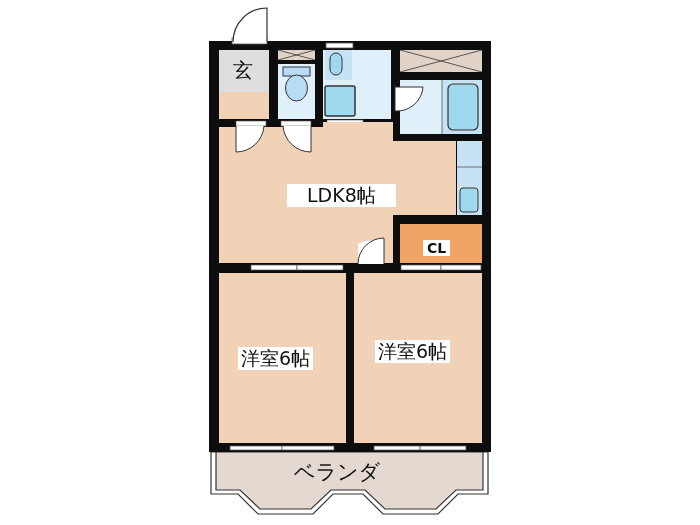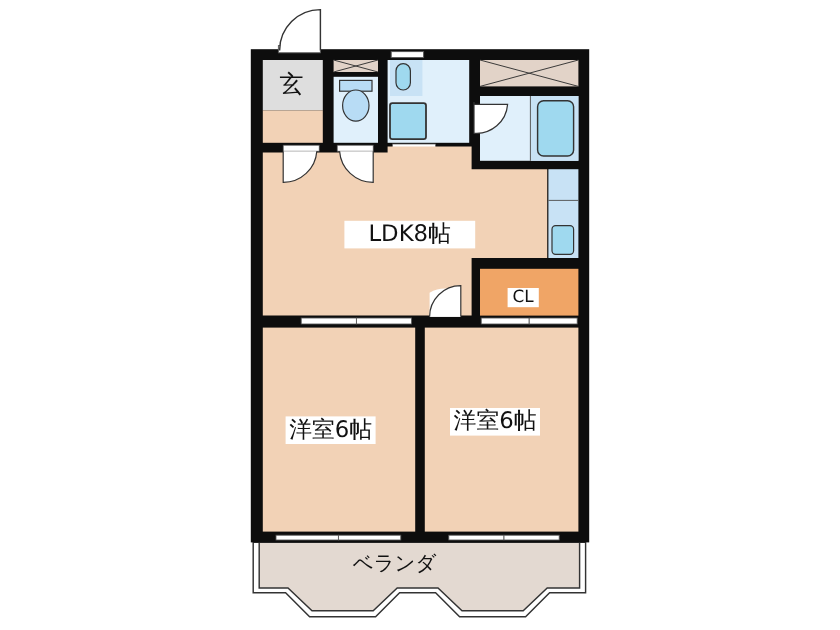--- a/index.html
+++ b/index.html
@@ -79,16 +79,16 @@
     <rect x="282" y="446" width="52" height="4" fill="#ffffff" stroke="#555" stroke-width="0.7"></rect>
   </g>
   <g>
     <rect x="374" y="446" width="46" height="4" fill="#ffffff" stroke="#555" stroke-width="0.7"></rect>
     <rect x="420" y="446" width="46" height="4" fill="#ffffff" stroke="#555" stroke-width="0.7"></rect>
   </g>
 </svg>
 
 <div class="lbl" style="left:233px;top:60px;font-size:20px;background:transparent;">玄</div>
 <div class="lbl" style="left:287px;top:184px;font-size:19px;padding:2px 20px;">LDK8帖</div>
-<div class="lbl" style="left:423px;top:240px;font-size:14px;padding:1px 4px;">CL</div>
+<div class="lbl" style="left:423px;top:240px;font-size:14px;padding:1px 4px;font-weight:bold;">CL</div>
 <div class="lbl" style="left:238px;top:347px;font-size:19px;padding:2px 3px;">洋室6帖</div>
 <div class="lbl" style="left:375px;top:340px;font-size:19px;padding:2px 3px;">洋室6帖</div>
-<div class="lbl" style="left:294px;top:462px;font-size:17px;background:transparent;">ベランダ</div>
+<div class="lbl" style="left:294px;top:462px;font-size:21px;background:transparent;">ベランダ</div>
 
 </body></html>

